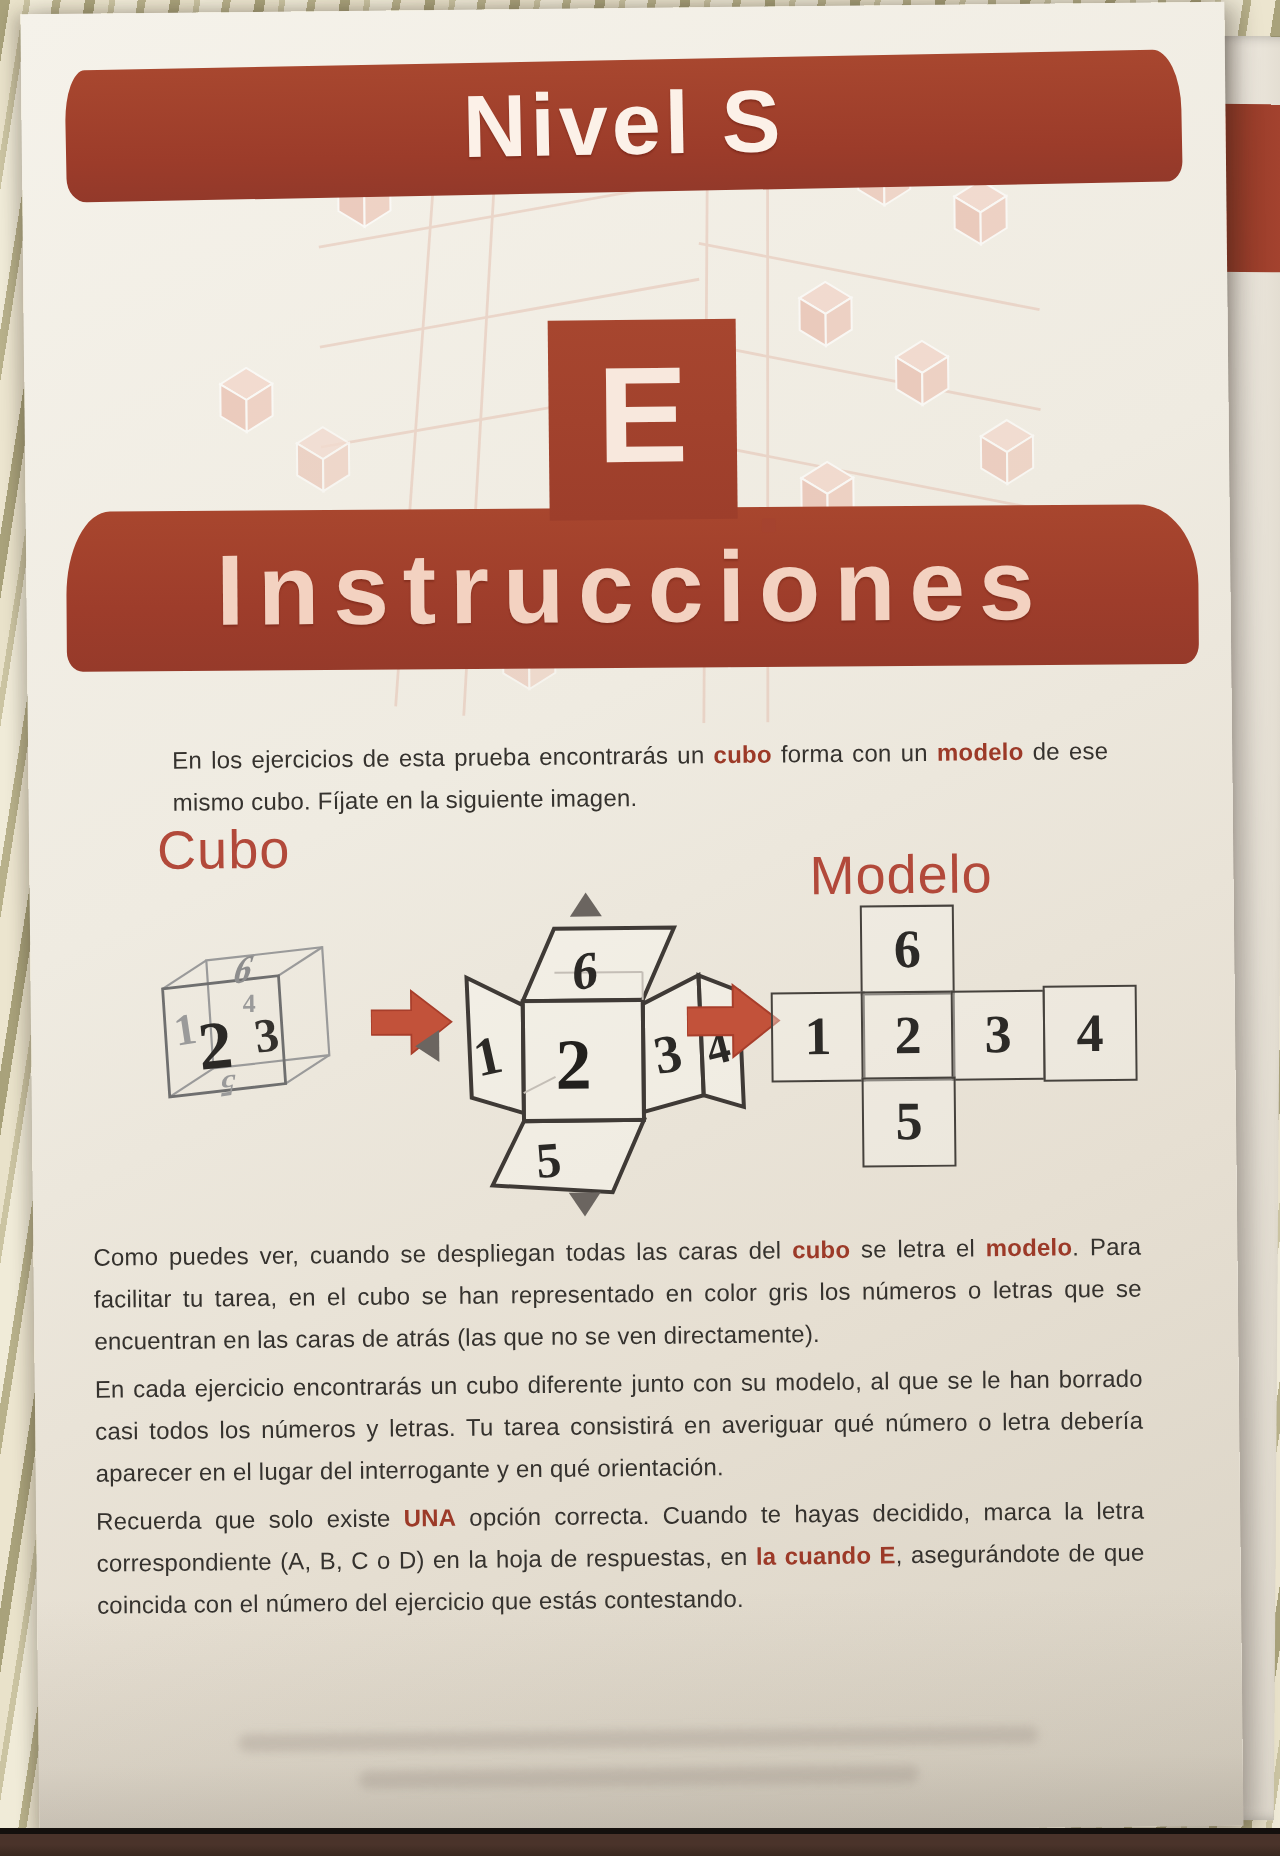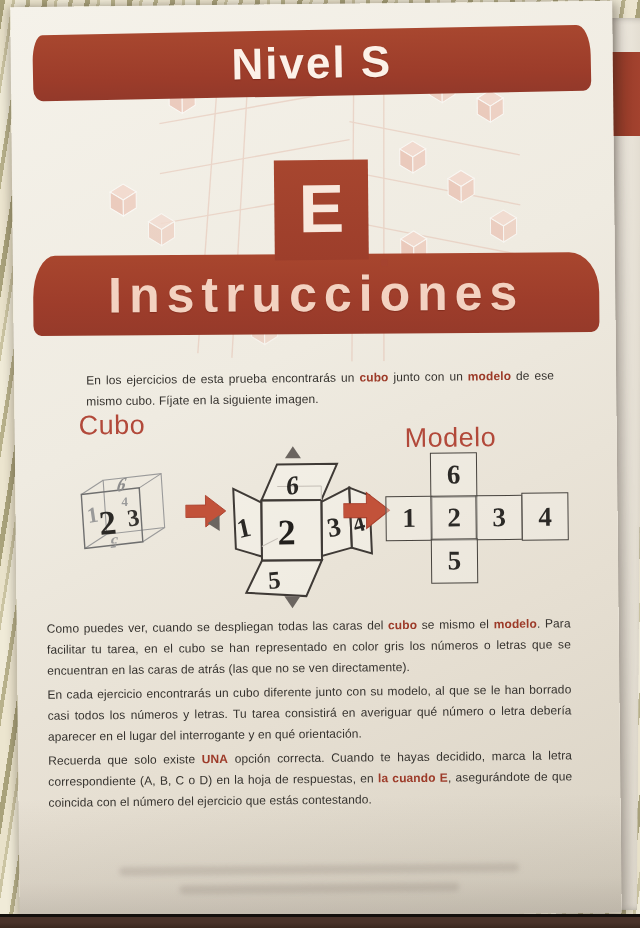--- a/index.html
+++ b/index.html
@@ -157,21 +157,21 @@
 
   <div class="e-box">
     <span class="txt">E</span>
   </div>
   <div class="red-dot"></div>
 
   <div class="banner-main">
     <span class="txt">Instrucciones</span>
   </div>
 
-  <p class="para p1"><span>En los ejercicios de esta prueba encontrarás un </span><span class="hl">cubo</span><span> junto con un </span><span class="hl">modelo</span><span> de ese mismo cubo. Fíjate en la siguiente imagen.</span></p>
+  <p class="para p1"><span>En los ejercicios de esta prueba encontrarás un </span><span class="hl">cubo</span><span> forma con un </span><span class="hl">modelo</span><span> de ese mismo cubo. Fíjate en la siguiente imagen.</span></p>
 
   <div class="heading h-cubo">Cubo</div>
   <div class="heading h-modelo">Modelo</div>
 
   <svg class="fig fig-cube" viewBox="0 0 122 108">
     <g fill="none" stroke="#9a9a9a" stroke-width="1.1">
       <polygon points="40,22 98,16 101,70 43,76"></polygon>
       <line x1="18" y1="36" x2="40" y2="22"></line>
         <line x1="76" y1="30" x2="98" y2="16"></line>
       <line x1="79" y1="84" x2="101" y2="70"></line>
@@ -224,21 +224,21 @@
 
   <div class="net">
     <div class="cell c-6">6</div>
     <div class="cell c-1">1</div>
     <div class="cell c-2">2</div>
     <div class="cell c-3">3</div>
     <div class="cell c-4">4</div>
     <div class="cell c-5">5</div>
   </div>
 
-  <p class="para p2"><span>Como puedes ver, cuando se despliegan todas las caras del </span><span class="hl">cubo</span><span> se mismo el </span><span class="hl">modelo</span><span>. Para facilitar tu tarea, en el cubo se han representado en color gris los números o letras que se encuentran en las caras de atrás (las que no se ven directamente).</span></p>
+  <p class="para p2"><span>Como puedes ver, cuando se despliegan todas las caras del </span><span class="hl">cubo</span><span> se letra el </span><span class="hl">modelo</span><span>. Para facilitar tu tarea, en el cubo se han representado en color gris los números o letras que se encuentran en las caras de atrás (las que no se ven directamente).</span></p>
 
   <p class="para p3"><span>En cada ejercicio encontrarás un cubo diferente junto con su modelo, al que se le han borrado casi todos los números y letras. Tu tarea consistirá en averiguar qué número o letra debería aparecer en el lugar del interrogante y en qué orientación.</span></p>
 
   <p class="para p4"><span>Recuerda que solo existe </span><span class="hl">UNA</span><span> opción correcta. Cuando te hayas decidido, marca la letra correspondiente (A, B, C o D) en la hoja de respuestas, en </span><span class="hl">la cuando E</span><span>, asegurándote de que coincida con el número del ejercicio que estás contestando.</span></p>
 
   <div class="ghost">
     <div class="bar bar1"></div>
     <div class="bar bar2"></div>
   </div>
 

